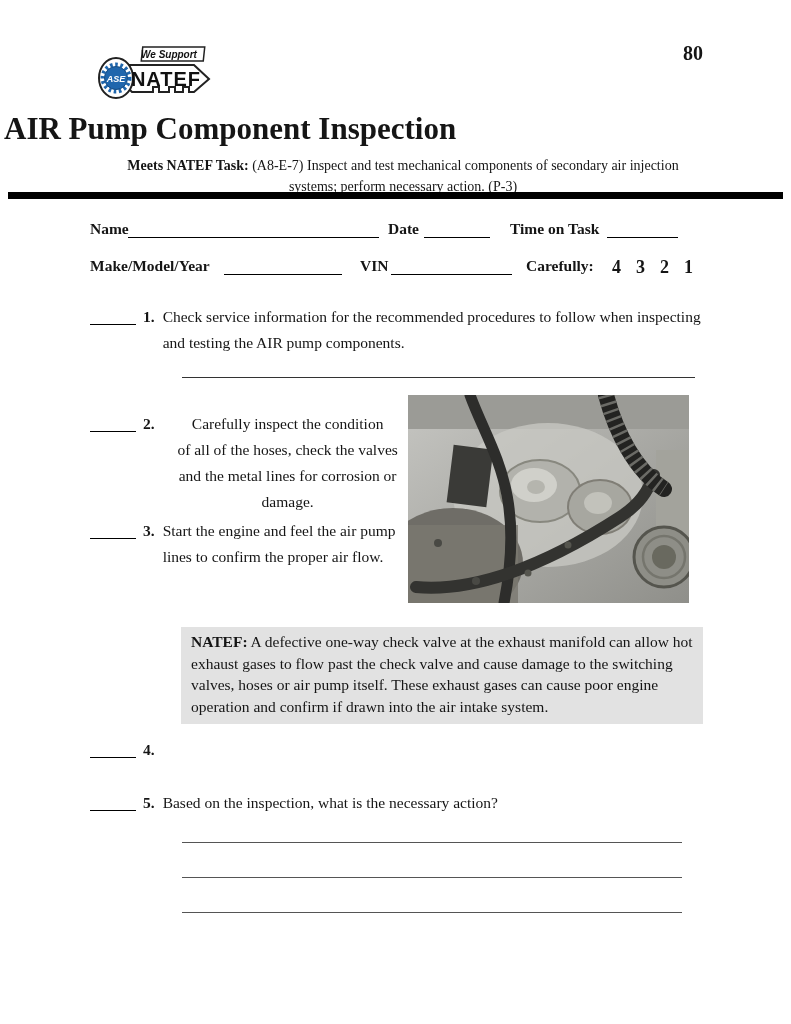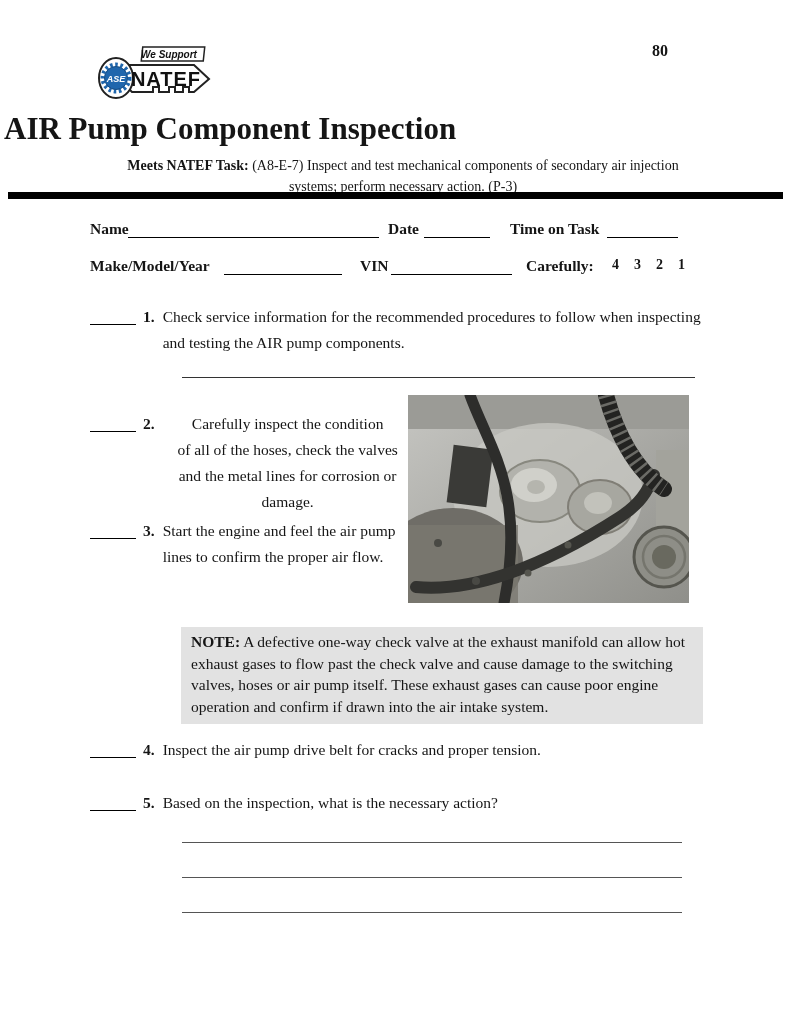--- a/index.html
+++ b/index.html
@@ -3,32 +3,32 @@
 <meta charset="utf-8">
 <style>
   html,body { margin:0; padding:0; background:#e8e8e8; }
   .page {
     position:relative; width:791px; height:1024px; margin:0 auto;
     background:#ffffff; font-family:"Liberation Serif", serif; color:#151515;
     overflow:hidden;
   }
   
   .logo { position:absolute; left:92px; top:44px; width:132px; height:57px; }
-  .page-num { position:absolute; left:652px; top:42px; font-size:16px; font-weight:bold; }
+  .page-num { position:absolute; left:683px; top:42px; font-size:20px; font-weight:bold; }
   .title { position:absolute; top:107px; left:0; width:100%; 
            font-size:31px; font-weight:bold; margin:4px; }
   .subtitle { position:absolute; top:147px; left:95px; width:600px; text-align:center;
               font-size:14px; line-height:21px; margin:8px; }
   .subtitle b { font-weight:bold; }
   .rule { position:absolute; top:192px; left:8px; width:775px; height:7px; background:#000; }
 
   
   .flabel { position:absolute; font-size:15.5px; font-weight:bold; white-space:nowrap; }
   .fline  { position:absolute; height:16px; border-bottom:1.6px solid #000; }
-  .evals  { position:absolute; left:612px; top:257px; font-size:14px; font-weight:bold; }
+  .evals  { position:absolute; left:612px; top:257px; font-size:18px; font-weight:bold; }
   .evals span { display:inline-block; margin-right:15px; }
 
   
   .task { position:absolute; left:90px; display:flex; align-items:flex-start;
           font-size:15.5px; line-height:26px; }
   .t-blank { width:46px; height:20px; border-bottom:1.6px solid #000; flex:none; margin-right:7px; }
   .t-num   { font-weight:bold; flex:none; margin-right:8px; }
   .t-text  { white-space:pre-line; }
 
   .ansline { position:absolute; border-bottom:1.4px solid #555; height:14px; }
@@ -144,26 +144,25 @@
       <circle cx="256" cy="162" r="21" fill="none" stroke="#75756d" stroke-width="2.5"></circle>
       <circle cx="256" cy="162" r="12" fill="#69695f"></circle>
 
       <circle cx="30" cy="148" r="4" fill="#494944"></circle>
       <circle cx="68" cy="186" r="4" fill="#494944"></circle>
       <circle cx="120" cy="178" r="3.5" fill="#55554e"></circle>
       <circle cx="160" cy="150" r="3.5" fill="#55554e"></circle>
     </svg>
   </div>
 
-  <div class="note"><b>NOTE:</b> <span>A defective one-way check valve at the exhaust manifold can allow hot exhaust gases to flow past the check valve and cause damage to the switching valves, hoses or air pump itself.  These exhaust gases can cause poor engine operation and confirm if drawn into the air intake system.</span></div>
+  <div class="note"><b>NATEF:</b> <span>A defective one-way check valve at the exhaust manifold can allow hot exhaust gases to flow past the check valve and cause damage to the switching valves, hoses or air pump itself.  These exhaust gases can cause poor engine operation and confirm if drawn into the air intake system.</span></div>
 
   <div class="task" style="top:737px; width:660px;">
     <div class="t-blank"></div>
     <div class="t-num">4.</div>
-    <div class="t-text" style="width:560px;">Inspect the air pump drive belt for cracks and proper tension.</div>
   </div>
 
   <div class="task" style="top:790px; width:660px;">
     <div class="t-blank"></div>
     <div class="t-num">5.</div>
     <div class="t-text" style="width:560px;">Based on the inspection, what is the necessary action?</div>
   </div>
 
   <div class="ansline" style="left:182px; top:828px; width:500px;"></div>
   <div class="ansline" style="left:182px; top:863px; width:500px;"></div>

